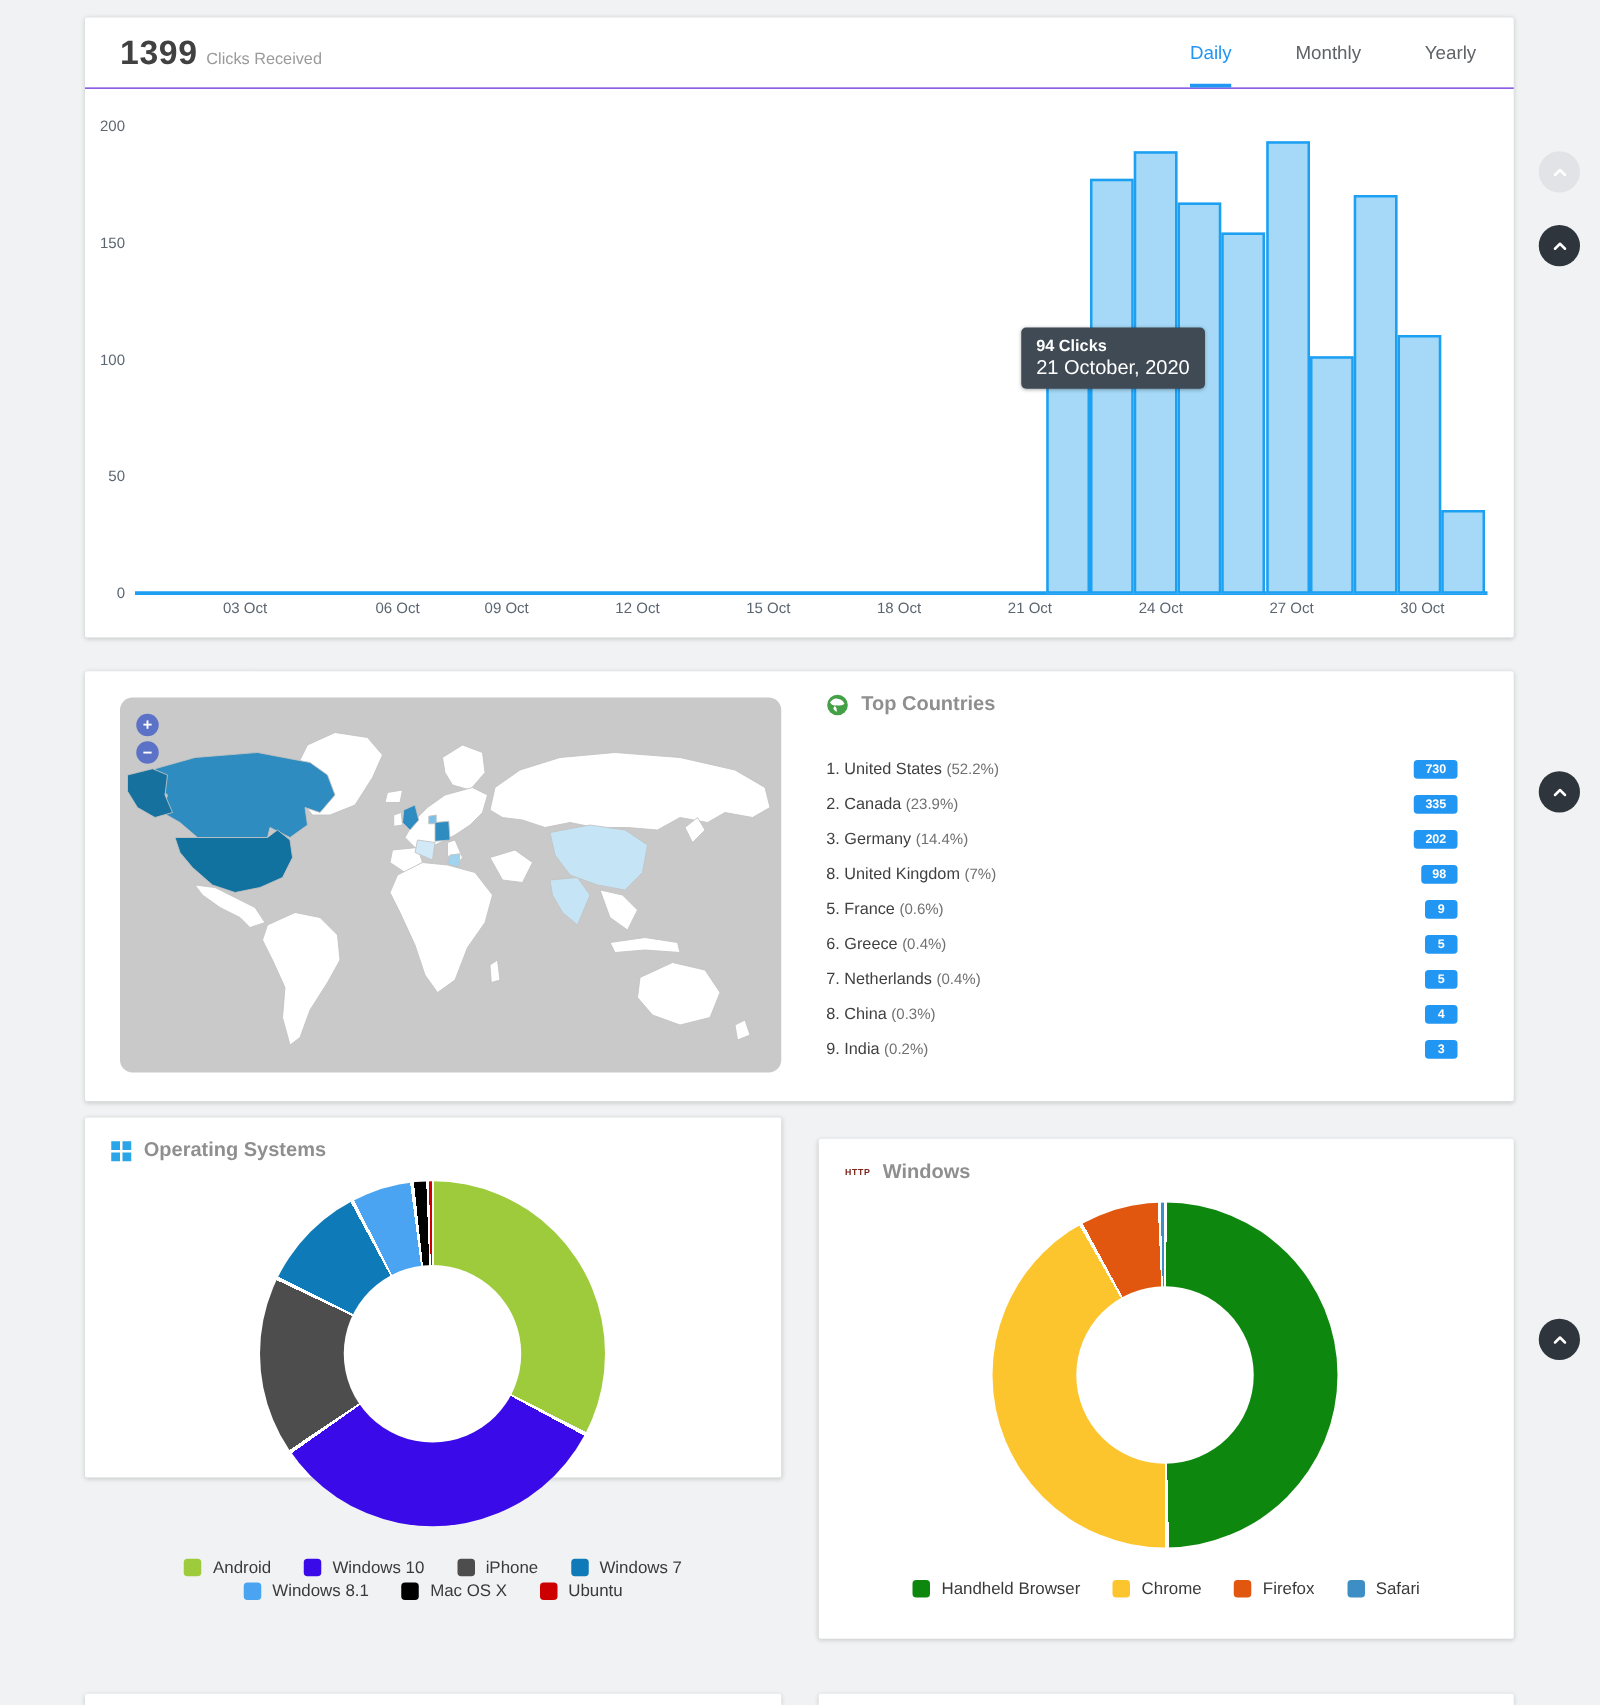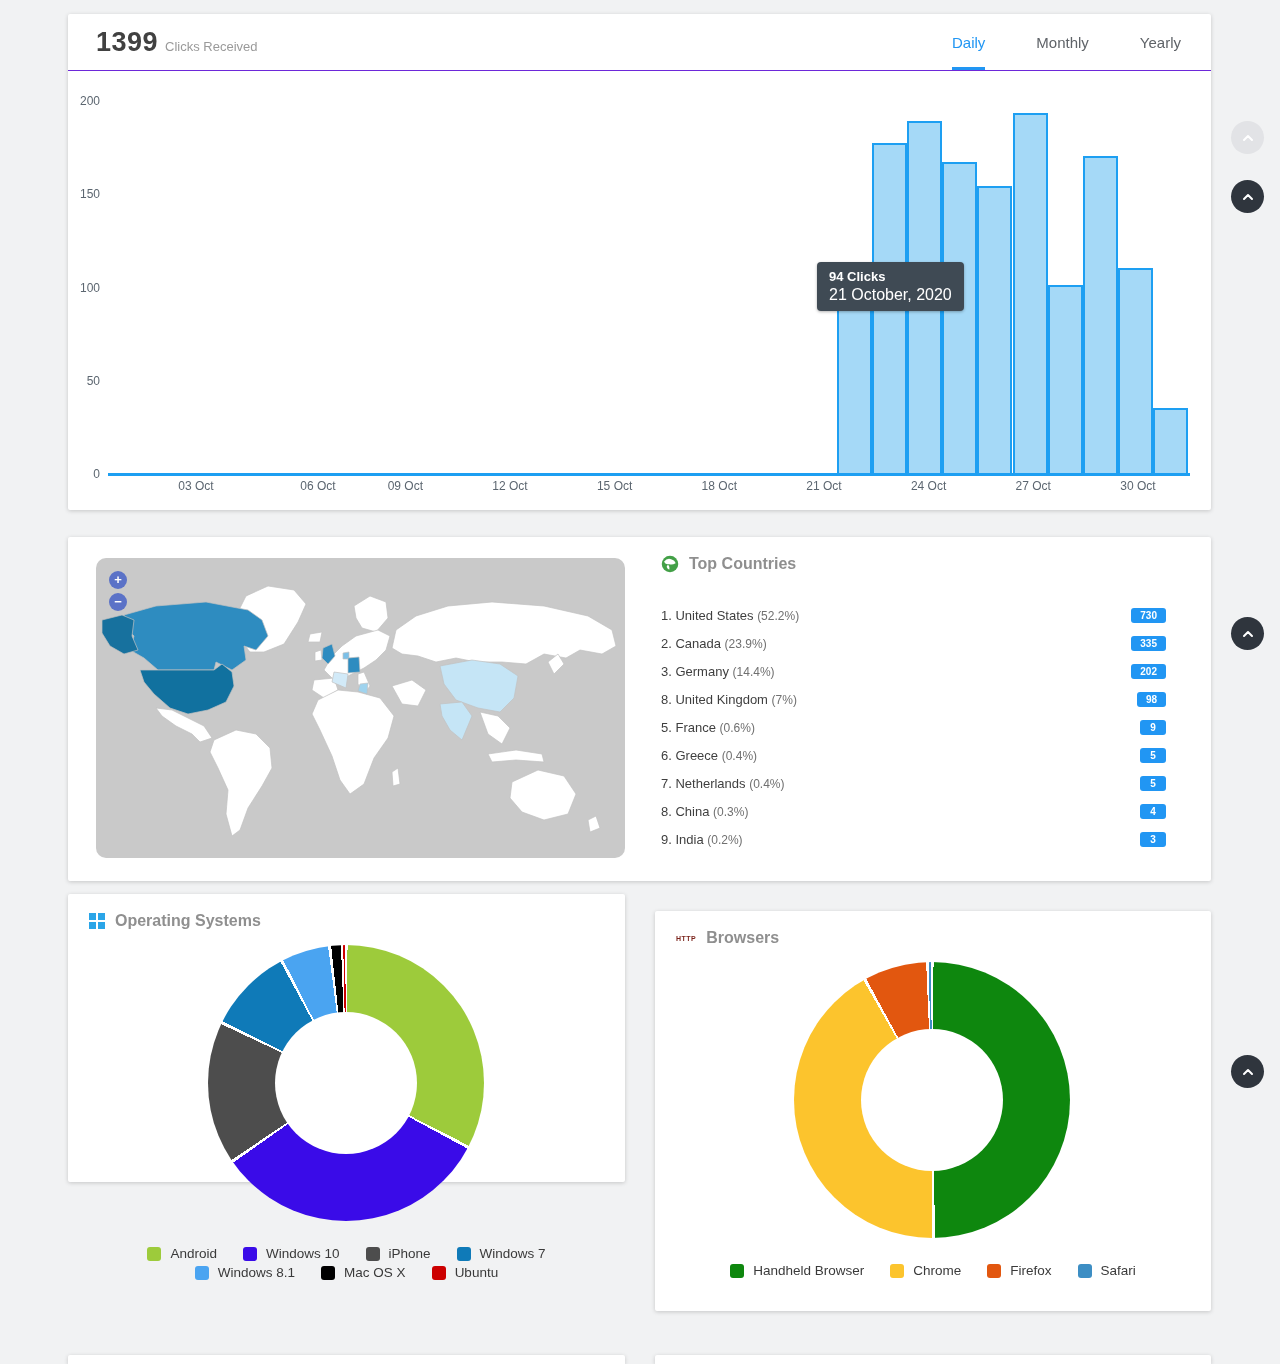--- a/index.html
+++ b/index.html
@@ -249,21 +249,21 @@
         <span class="legend-item">
           <i class="swatch" style="background: rgb(204, 0, 0);"></i>
           <span class="legend-label">Ubuntu</span>
         </span>
       </div>
   </section>
 
   <section class="card card-browsers">
     <div class="panel-title">
       <span class="http-icon">HTTP</span>
-      <span>Browsers</span>
+      <span>Windows</span>
     </div>
     <div class="donut" style="background: conic-gradient(rgb(255, 255, 255) 0%, rgb(255, 255, 255) 0.18%, rgb(14, 135, 14) 0.18%, rgb(14, 135, 14) 49.62%, rgb(255, 255, 255) 49.62%, rgb(255, 255, 255) 49.8%, rgb(255, 255, 255) 49.8%, rgb(255, 255, 255) 49.98%, rgb(252, 196, 45) 49.98%, rgb(252, 196, 45) 91.72%, rgb(255, 255, 255) 91.72%, rgb(255, 255, 255) 91.9%, rgb(255, 255, 255) 91.9%, rgb(255, 255, 255) 92.08%, rgb(226, 87, 15) 92.08%, rgb(226, 87, 15) 99.32%, rgb(255, 255, 255) 99.32%, rgb(255, 255, 255) 99.5%, rgb(255, 255, 255) 99.5%, rgb(255, 255, 255) 99.6%, rgb(61, 142, 196) 99.6%, rgb(61, 142, 196) 99.9%, rgb(255, 255, 255) 99.9%, rgb(255, 255, 255) 100%);">
       <div class="hole" style="position: absolute;"></div>
     </div>
     <div class="legend">
         <span class="legend-item">
           <i class="swatch" style="background: rgb(14, 135, 14);"></i>
           <span class="legend-label">Handheld Browser</span>
         </span>
         <span class="legend-item">

